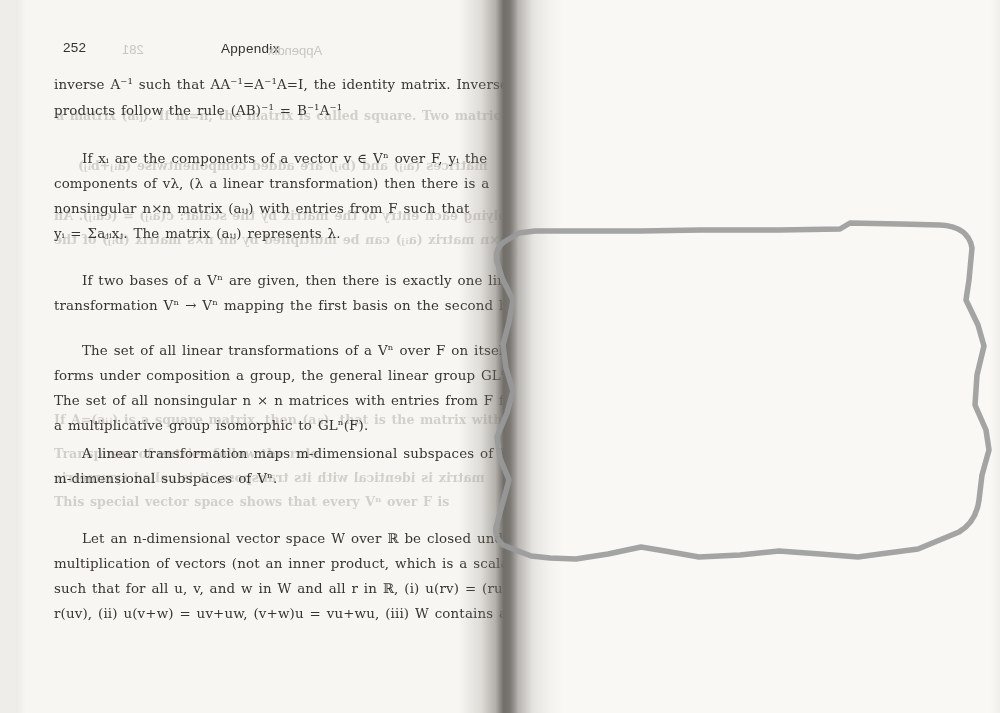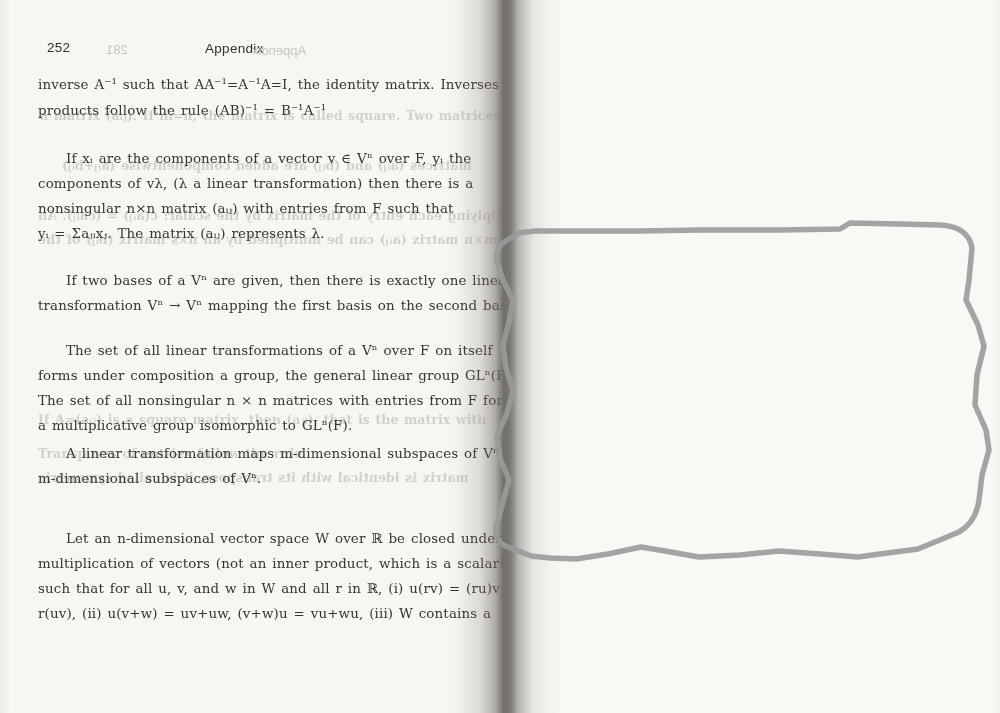--- a/index.html
+++ b/index.html
@@ -2,21 +2,21 @@
 <html><head>
 <meta charset="utf-8">
 <style>
   html,body{margin:0;padding:0;}
   body{
     width:1000px;height:713px;position:relative;overflow:hidden;
     background:#efedea;
     font-family:"DejaVu Serif", serif;
   }
   .page{position:absolute;top:0;height:713px;}
-  #left-page{left:0;width:505px;background:linear-gradient(90deg,#edebe7 0,#f7f6f2 10px,#f7f6f2 88%,#e9e7e3 97%,#d8d6d2 100%);}
+  #left-page{left:16px;width:505px;background:linear-gradient(90deg,#edebe7 0,#f7f6f2 10px,#f7f6f2 88%,#e9e7e3 97%,#d8d6d2 100%);}
   #right-page{left:505px;width:495px;background:linear-gradient(90deg,#cfccc8 0,#ebe9e5 3%,#f9f8f4 9%,#f9f8f4 98%,#f1efeb 100%);}
   #spine{position:absolute;left:458px;top:0;width:104px;height:713px;
     background:linear-gradient(90deg,rgba(140,136,130,0) 0%,rgba(140,136,130,.18) 22%,rgba(110,106,101,.45) 36%,#716e6a 44%,#7b7874 50%,rgba(135,132,128,.5) 58%,rgba(190,187,182,.22) 72%,rgba(255,255,255,0) 100%);}
   .hdr{position:absolute;font-family:"Liberation Sans",sans-serif;font-size:13.5px;color:#34322f;letter-spacing:.3px;}
   .ghost-hdr{position:absolute;font-family:"Liberation Sans",sans-serif;font-size:13px;color:#c9c6c1;transform:scaleX(-1);filter:blur(.5px);}
   .para{position:absolute;font-size:13.4px;color:#38342f;word-spacing:1.4px;letter-spacing:.15px;}
   .para .line{white-space:nowrap;}
   .lp{left:38px;width:440px;line-height:25px;}
   #lp1{top:72px;line-height:26px;}
   #lp2{top:146px;}
@@ -45,20 +45,21 @@
   <span class="hdr" style="left:205px;top:41px;">Appendix</span>
   <span class="ghost-hdr" style="left:252px;top:43px;">Appendix</span>
 
   <div class="ghost" id="gl0">a matrix (aᵢⱼ). If m=n, the matrix is called square. Two matrices</div>
   <div class="ghost mir" id="gl1">matrices (aᵢⱼ) and (bᵢⱼ) are added componentwise (aᵢⱼ+bᵢⱼ)</div>
   <div class="ghost mir" id="gl2">multiplying each entry of the matrix by the scalar: c(aᵢⱼ) = (caᵢⱼ). An</div>
   <div class="ghost mir" id="gl3">m×n matrix (aᵢⱼ) can be multiplied by an n×s matrix (bᵢⱼ) of the</div>
   <div class="ghost" id="gl5">If A=(aᵢⱼ) is a square matrix, then (aⱼᵢ), that is the matrix with</div>
   <div class="ghost" id="gl6">Transposes of entries follow the rule</div>
   <div class="ghost mir" id="gl7">matrix is identical with its transpose, it is called symmetric</div>
+  <div class="ghost" id="gl8">This special vector space shows that every Vⁿ over F is</div>
 
   <div class="para lp" id="lp1">
       <div class="line">inverse A⁻¹ such that AA⁻¹=A⁻¹A=I, the identity matrix. Inverses of</div>
       <div class="line">products follow the rule (AB)⁻¹ = B⁻¹A⁻¹</div>
     </div>
   <div class="para lp indent" id="lp2">
       <div class="line">If xᵢ are the components of a vector v ∈ Vⁿ over F, yᵢ the</div>
       <div class="line">components of vλ, (λ a linear transformation) then there is a</div>
       <div class="line">nonsingular n×n matrix (aᵢⱼ) with entries from F such that</div>
       <div class="line">yᵢ = Σaⱼᵢxⱼ. The matrix (aᵢⱼ) represents λ.</div>

